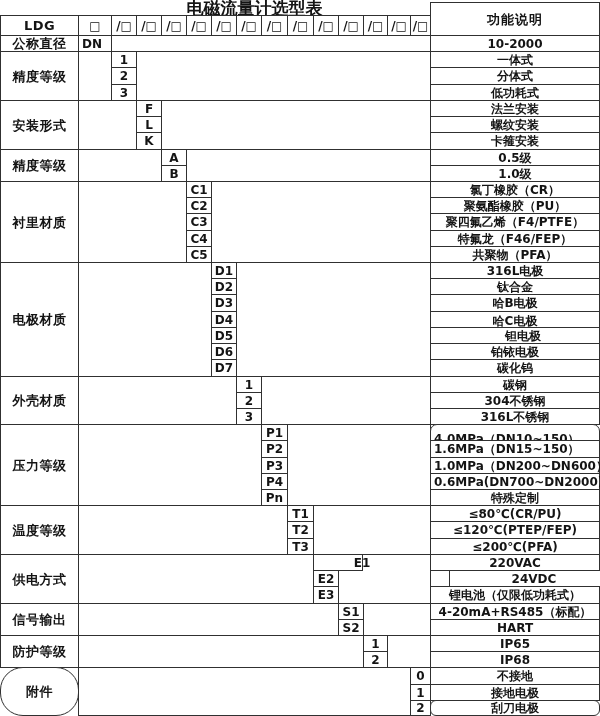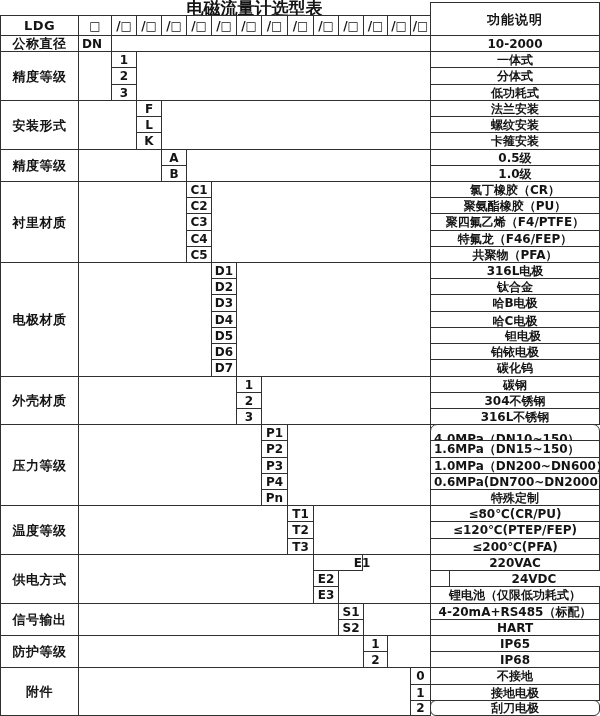--- a/index.html
+++ b/index.html
@@ -148,21 +148,21 @@
       <div class="cell" style="left: 430px; top: 603px; width: 170px; height: 17px;">4-20mA+RS485（标配）</div>
       <div class="cell" style="left: 338px; top: 619px; width: 26px; height: 17px;">S2</div>
       <div class="cell" style="left: 430px; top: 619px; width: 170px; height: 17px;">HART</div>
       <div class="cell lbl" style="left: 0px; top: 635px; width: 79px; height: 33px;">防护等级</div>
       <div class="cell" style="left: 78px; top: 635px; width: 286px; height: 33px;"></div>
       <div class="cell" style="left: 387px; top: 635px; width: 44px; height: 33px;"></div>
       <div class="cell" style="left: 363px; top: 635px; width: 25px; height: 17px;">1</div>
       <div class="cell" style="left: 430px; top: 635px; width: 170px; height: 17px;">IP65</div>
       <div class="cell" style="left: 363px; top: 651px; width: 25px; height: 17px;">2</div>
       <div class="cell" style="left: 430px; top: 651px; width: 170px; height: 17px;">IP68</div>
-      <div class="cell lbl" style="left: 0px; top: 667px; width: 79px; height: 49px;">附件</div>
+      <div class="cell lbl" style="left: 0px; top: 667px; width: 79px; height: 49px; border-radius: 23px;">附件</div>
       <div class="cell" style="left: 78px; top: 667px; width: 333px; height: 49px;"></div>
       <div class="cell" style="left: 410px; top: 667px; width: 21px; height: 18px;">0</div>
       <div class="cell" style="left: 430px; top: 667px; width: 170px; height: 18px;">不接地</div>
       <div class="cell" style="left: 410px; top: 684px; width: 21px; height: 17px;">1</div>
       <div class="cell" style="left: 430px; top: 684px; width: 170px; height: 17px;">接地电极</div>
       <div class="cell" style="left: 410px; top: 700px; width: 21px; height: 16px;">2</div>
       <div class="cell" style="left: 430px; top: 700px; width: 170px; height: 16px; border-radius: 6px;">刮刀电极</div>
     </div>
 </div>
 

